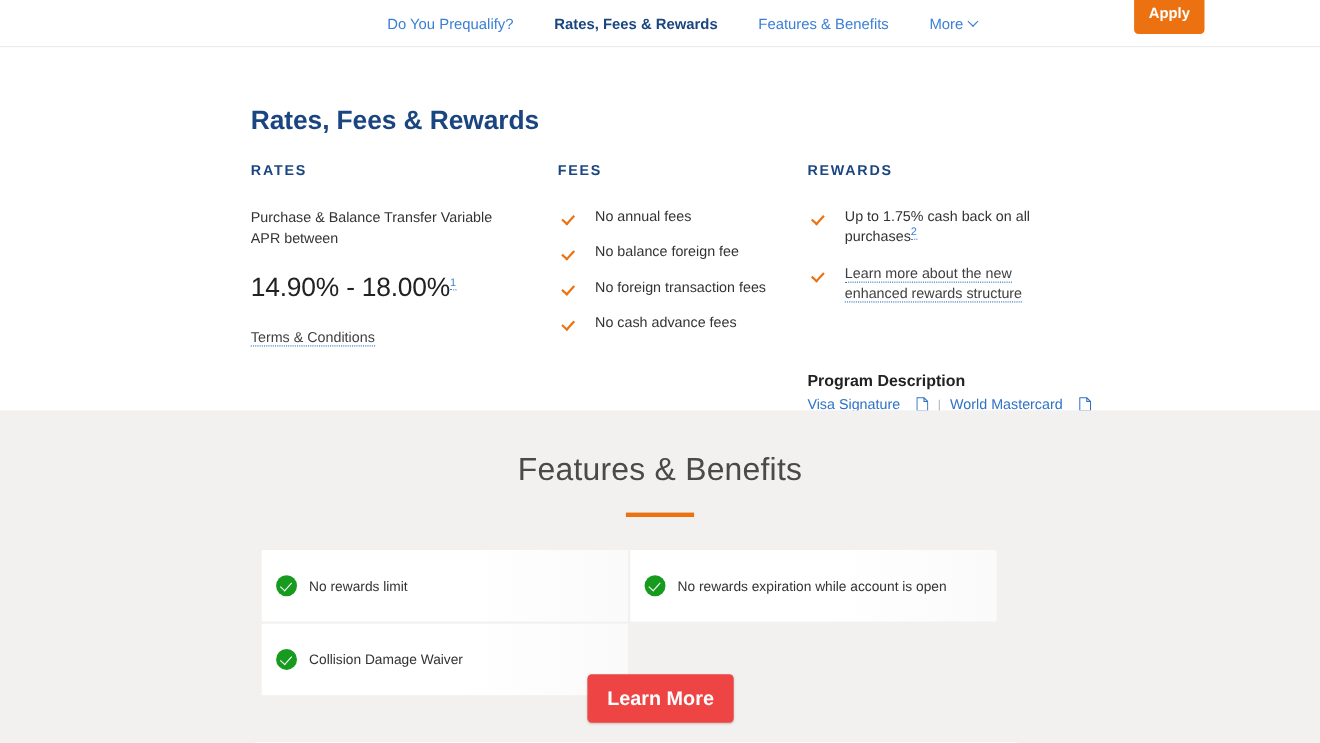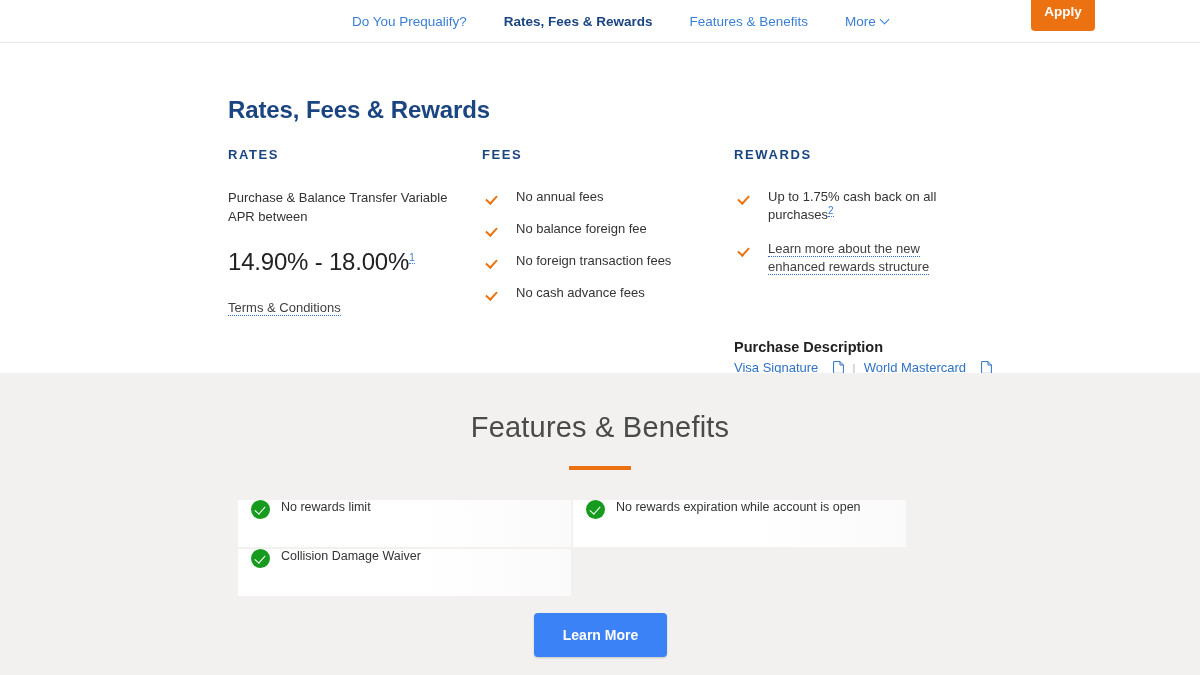--- a/index.html
+++ b/index.html
@@ -112,21 +112,21 @@
     font-weight: bold;
     color: #1b4580;
     letter-spacing: -0.1px;
   }
 
   .col {
     position: absolute;
     top: 104px;
   }
   .col-rates   { left: 228px; width: 232px; }
-  .col-fees    { left: 482px; width: 232px; }
+  .col-fees    { left: 507px; width: 232px; }
   .col-rewards { left: 734px; width: 240px; }
 
   .col-head {
     font-size: 13px;
     font-weight: bold;
     color: #1b4580;
     letter-spacing: 1.6px;
     margin-bottom: 26px;
   }
 
@@ -259,22 +259,23 @@
   }
 
   .fb-row {
     display: flex;
     gap: 2px;
     margin-bottom: 2px;
   }
 
   .fb-tile {
     width: 357px;
-    height: 47px;
+    height: 65px;
     display: flex;
+    align-items: center;
     padding-left: 13px;
     background: linear-gradient(to right, #ffffff 0%, #ffffff 55%, #fafafa 100%);
   }
   .fb-tile.empty { background: transparent; }
 
   .fb-label {
     font-size: 12.5px;
     color: #333333;
     margin-left: 11px;
   }
@@ -296,26 +297,26 @@
     border-bottom: 1.9px solid #ffffff;
     transform: rotate(42deg);
   }
 
   .learn-more {
     position: absolute;
     left: 534px;
     top: 240px;
     width: 133px;
     height: 44px;
-    background: #3b82f6;
+    background: #ef4444;
     border: none;
     border-radius: 4px;
     color: #ffffff;
     font-family: "Liberation Sans", sans-serif;
-    font-size: 14px;
+    font-size: 18px;
     font-weight: bold;
     cursor: pointer;
     box-shadow: 0 1px 2px rgba(0,0,0,0.18);
   }
 </style>
 </head>
 <body>
 
 <div class="navbar">
   <div class="nav-inner">
@@ -381,21 +382,21 @@
         <span>Up to 1.75% cash back on all purchases</span><sup class="fn">2</sup>
       </li>
       <li class="check-item rewards-item">
         <span class="tick"></span>
         <a class="dotted-link" href="#">Learn more about the new enhanced rewards structure</a>
       </li>
     </ul>
   </div>
 
   <div class="prog-desc">
-    <div class="prog-title">Purchase Description</div>
+    <div class="prog-title">Program Description</div>
     <div class="prog-links">
       <a class="prog-link" href="#">
         <span>Visa Signature</span>
         <svg class="doc-icon" viewBox="0 0 11 13">
           <path d="M0.6 0.6 H7 L10.4 4 V12.4 H0.6 Z" fill="none" stroke="#2f72c4" stroke-width="1"></path>
           <path d="M7 0.6 V4 H10.4" fill="none" stroke="#2f72c4" stroke-width="1"></path>
         </svg>
       </a>
       <span class="divider-pipe">|</span>
       <a class="prog-link" href="#">

